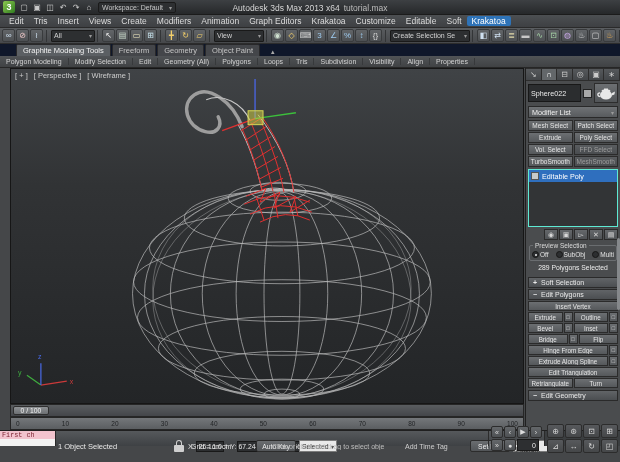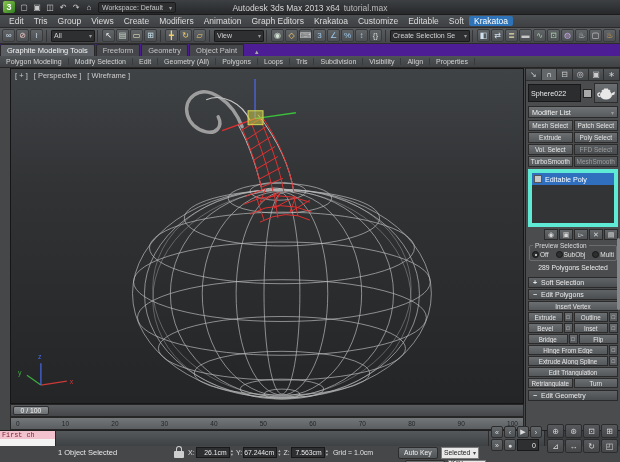--- a/index.html
+++ b/index.html
@@ -25,21 +25,21 @@
   .menu-item.hl{background:#2e73b8;color:#fff;border-radius:2px}
 
   
   .toolbar{position:absolute;top:28px;left:0;right:0;height:16px;background:linear-gradient(#5a5d60,#46484b);display:flex;align-items:center;padding:0 2px;border-bottom:1px solid #2c2c2c;overflow:hidden}
   .tbtn{flex:0 0 13px;width:13px;height:13px;margin-right:1px;display:flex;align-items:center;justify-content:center;font-size:8px;background:linear-gradient(#626568,#4d5053);border:1px solid #393b3d;border-radius:2px}
   .tsep{flex:0 0 3px;height:12px;border-left:1px solid #333537;margin:0 2px}
   .tdd{height:12px;background:#2d2f31;border:1px solid #191919;color:#d2d2d2;font-size:7px;display:flex;align-items:center;justify-content:space-between;padding:0 2px;border-radius:1px;flex:0 0 auto}
   .ddarr{font-size:6px;color:#9a9a9a;margin-left:2px}
 
   
-  .ribbontabs{position:absolute;top:44px;left:0;right:0;height:12px;background:#4c1d95;display:flex;align-items:flex-end;gap:1px;padding-left:0}
+  .ribbontabs{position:absolute;top:44px;left:0;right:0;height:12px;background:#0f172a;display:flex;align-items:flex-end;gap:1px;padding-left:16px}
   .rtab{font-size:7.5px;color:#c4c4c4;padding:1px 6px 1px;background:#44464a;border:1px solid #28282a;border-bottom:none;border-radius:2px 2px 0 0;white-space:nowrap}
   .rtab.active{background:#5b5f63;color:#f2f2f2}
   .rmin{margin-left:6px;color:#aaa;font-size:7px;padding:0 4px}
   .ribbonpanels{position:absolute;top:56px;left:0;right:0;height:12px;background:linear-gradient(#505356,#404244);display:flex;align-items:center;border-bottom:1px solid #262626;overflow:hidden}
   .rpanel{font-size:7px;color:#d2d2d2;padding:0 6px;border-right:1px solid #37393b;white-space:nowrap}
 
   
   .viewport{position:absolute;left:10px;top:68px;width:514px;height:336px;background:linear-gradient(#404346 0%,#313335 35%,#232527 100%);border:1px solid #161616}
   .vplabel{position:absolute;left:4px;top:2px;display:flex;gap:6px;z-index:2}
   .vplabel span{font-size:7.5px;color:#cccccc}
@@ -49,21 +49,21 @@
   .timeslider{position:absolute;left:10px;top:404px;width:514px;height:13px;background:linear-gradient(#5a5d60,#44464a);border:1px solid #262626;display:flex;align-items:center;padding:0 2px}
   .tshandle{height:9px;min-width:36px;background:linear-gradient(#8d9093,#6d7073);border:1px solid #2e2e2e;border-radius:2px;color:#f2f2f2;font-size:6.8px;display:flex;align-items:center;justify-content:center}
   .trackbar{position:absolute;left:10px;top:417px;width:514px;height:13px;background:linear-gradient(#74777a,#5b5e61);border:1px solid #262626;display:flex;justify-content:space-between;align-items:center;padding:0 5px}
   .tick{font-size:6.5px;color:#232527}
 
   
   .statusbar{position:absolute;left:0;top:430px;width:620px;height:16px;background:linear-gradient(#56595c,#3e4144);border-top:1px solid #202020;display:flex}
   .listener{flex:0 0 56px;display:flex;flex-direction:column;border-right:1px solid #282828}
   .lpink{flex:1;background:#f2c3ce;color:#7c2331;font-size:6.8px;font-family:"Liberation Mono",monospace;padding-left:2px;overflow:hidden}
   .lwhite{flex:1;background:#f3f3f3}
-  .sbmain{flex:1;display:flex;flex-direction:column;padding:15px 2px;min-width:0}
+  .sbmain{flex:1;display:flex;flex-direction:row;padding:15px 2px;min-width:0}
   .sbrow{flex:1;display:flex;align-items:center;gap:3px;min-width:0}
   .statusline{flex:0 0 112px;color:#e8e8e8;font-size:7.5px;white-space:nowrap;overflow:hidden}
   .promptline{flex:0 0 112px;color:#bfbfbf;font-size:7px;white-space:nowrap;overflow:hidden}
   .lockbtn{flex:0 0 12px;width:12px;height:13px;position:relative}
   .lockbtn .shackle{position:absolute;top:0;left:3px;width:6px;height:5px;border:1.5px solid #cfcfcf;border-bottom:none;border-radius:3px 3px 0 0}
   .lockbtn .lbody{position:absolute;bottom:1px;left:1px;width:10px;height:7px;background:#cfcfcf;border-radius:1px}
   .coords{display:flex;align-items:center;gap:1px;min-width:0}
   .coordlabel{color:#dcdcdc;font-size:7px}
   .coordfield{width:34px;height:11px;background:#2d2f31;border:1px solid #191919;color:#eaeaea;font-size:6.8px;display:flex;align-items:center;justify-content:flex-end;padding:0 2px}
   .spin{display:flex;flex-direction:column;line-height:3.2px;font-size:4.5px;color:#b5b5b5;margin-right:2px}
@@ -84,21 +84,21 @@
   .cptab{flex:1;display:flex;align-items:center;justify-content:center;font-size:8px;color:#cccccc;background:linear-gradient(#55585b,#434649);border:1px solid #2d2d2d;border-left:none}
   .cptab.active{background:#63676a;color:#fff}
   .namerow{flex:0 0 24px;display:flex;align-items:center;gap:2px;padding:2px}
   .namefield{flex:1;height:12px;background:#2b2d2f;border:1px solid #181818;color:#ebebeb;font-size:7.2px;display:flex;align-items:center;padding:8px 2px;white-space:nowrap;overflow:hidden}
   .swatch{flex:0 0 9px;height:9px;background:#a9a9a9;border:1px solid #222}
   .teapottile{flex:0 0 24px;height:20px;background:linear-gradient(#6c6f72,#525558);border:1px solid #2d2d2d;display:flex;align-items:center;justify-content:center}
   .modlist{flex:0 0 12px;margin:1px 2px;background:linear-gradient(#6f7275,#585b5e);border:1px solid #292929;color:#f0f0f0;font-size:7.2px;display:flex;align-items:center;justify-content:space-between;padding:0 3px}
   .modbtns{display:grid;grid-template-columns:1fr 1fr;gap:1px;padding:1px 2px}
   .modbtn{height:11px;background:linear-gradient(#6c6f72,#55585b);border:1px solid #2b2b2b;color:#e6e6e6;font-size:6.5px;display:flex;align-items:center;justify-content:center;white-space:nowrap;overflow:hidden}
   .modbtn.dim{color:#9d9d9d;background:linear-gradient(#5a5d60,#494c4f)}
-  .stack{flex:0 0 58px;margin:1px 2px;background:#323436;border:4px solid #5eead4;overflow:hidden}
+  .stack{flex:0 0 58px;margin:1px 2px;background:#323436;border:1px solid #5eead4;overflow:hidden}
   .stackrow{height:12px;display:flex;align-items:center;gap:3px;padding:0 2px;color:#eee;font-size:7.2px}
   .stackrow.sel{background:#2f6fbe;color:#fff}
   .sicon{width:8px;height:8px;background:#c9c9c9;border:1px solid #555}
   .stacktools{flex:0 0 12px;display:flex;justify-content:flex-end;gap:1px;padding:0 2px;margin-top:1px}
   .stool{width:14px;height:11px;background:linear-gradient(#65686b,#4f5255);border:1px solid #2b2b2b;color:#d8d8d8;font-size:7px;display:flex;align-items:center;justify-content:center}
   .previewgroup{margin:4px 3px 1px;border:1px solid #6a6d70;border-radius:2px;position:relative;padding:5px 1px 2px}
   .pgtitle{position:absolute;top:-4px;left:3px;background:#4a4c4e;padding:0 2px;font-size:6.5px;color:#dcdcdc;white-space:nowrap}
   .radiorow{display:flex;justify-content:space-between;padding:0 1px}
   .radio{display:flex;align-items:center;gap:1px;font-size:6.5px;color:#e2e2e2}
   .rdot{width:7px;height:7px;border-radius:50%;background:#2c2e30;border:1px solid #171717;position:relative}
@@ -133,21 +133,21 @@
     </div>
     <div class="titlewrap">
       <span class="titletext">Autodesk 3ds Max 2013 x64</span>
       <span class="doctext">tutorial.max</span>
     </div>
   </div>
 
   <div class="menubar">
       <span class="menu-item">Edit</span>
       <span class="menu-item">Tris</span>
-      <span class="menu-item">Group</span>
+      <span class="menu-item">Insert</span>
       <span class="menu-item">Views</span>
       <span class="menu-item">Create</span>
       <span class="menu-item">Modifiers</span>
       <span class="menu-item">Animation</span>
       <span class="menu-item">Graph Editors</span>
       <span class="menu-item">Krakatoa</span>
       <span class="menu-item">Customize</span>
       <span class="menu-item">Editable</span>
       <span class="menu-item">Soft</span>
       <span class="menu-item hl">Krakatoa</span>

